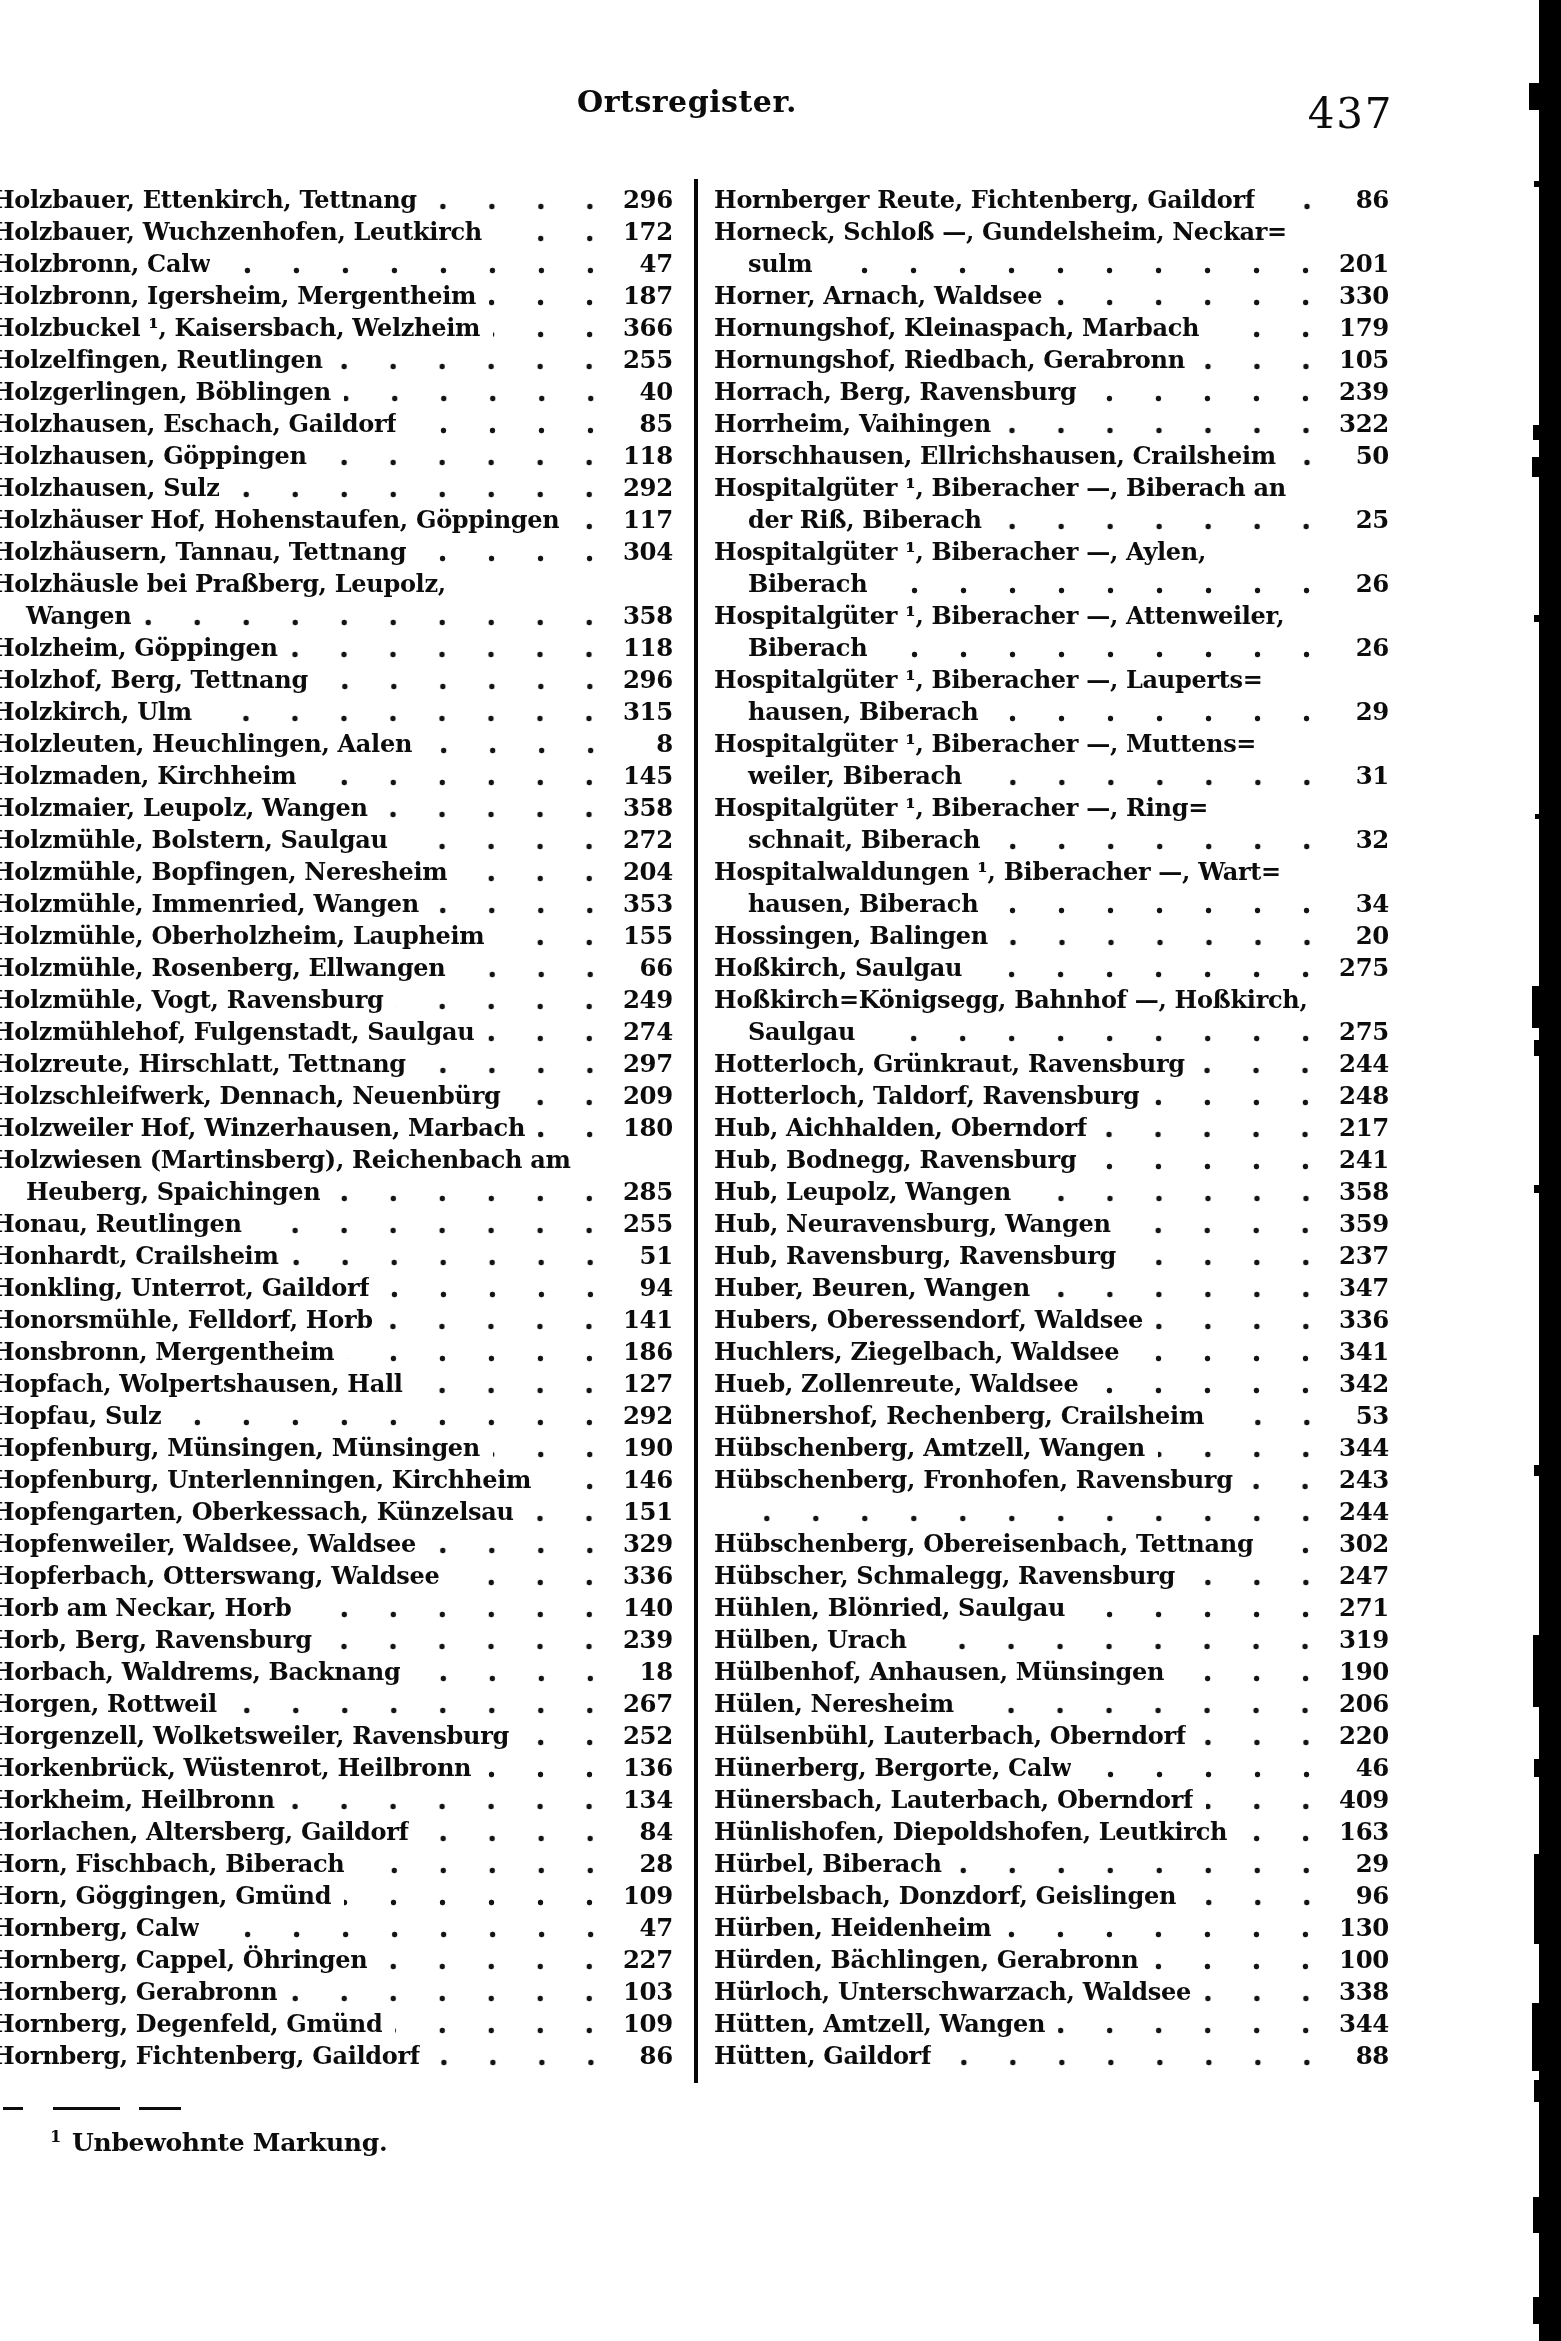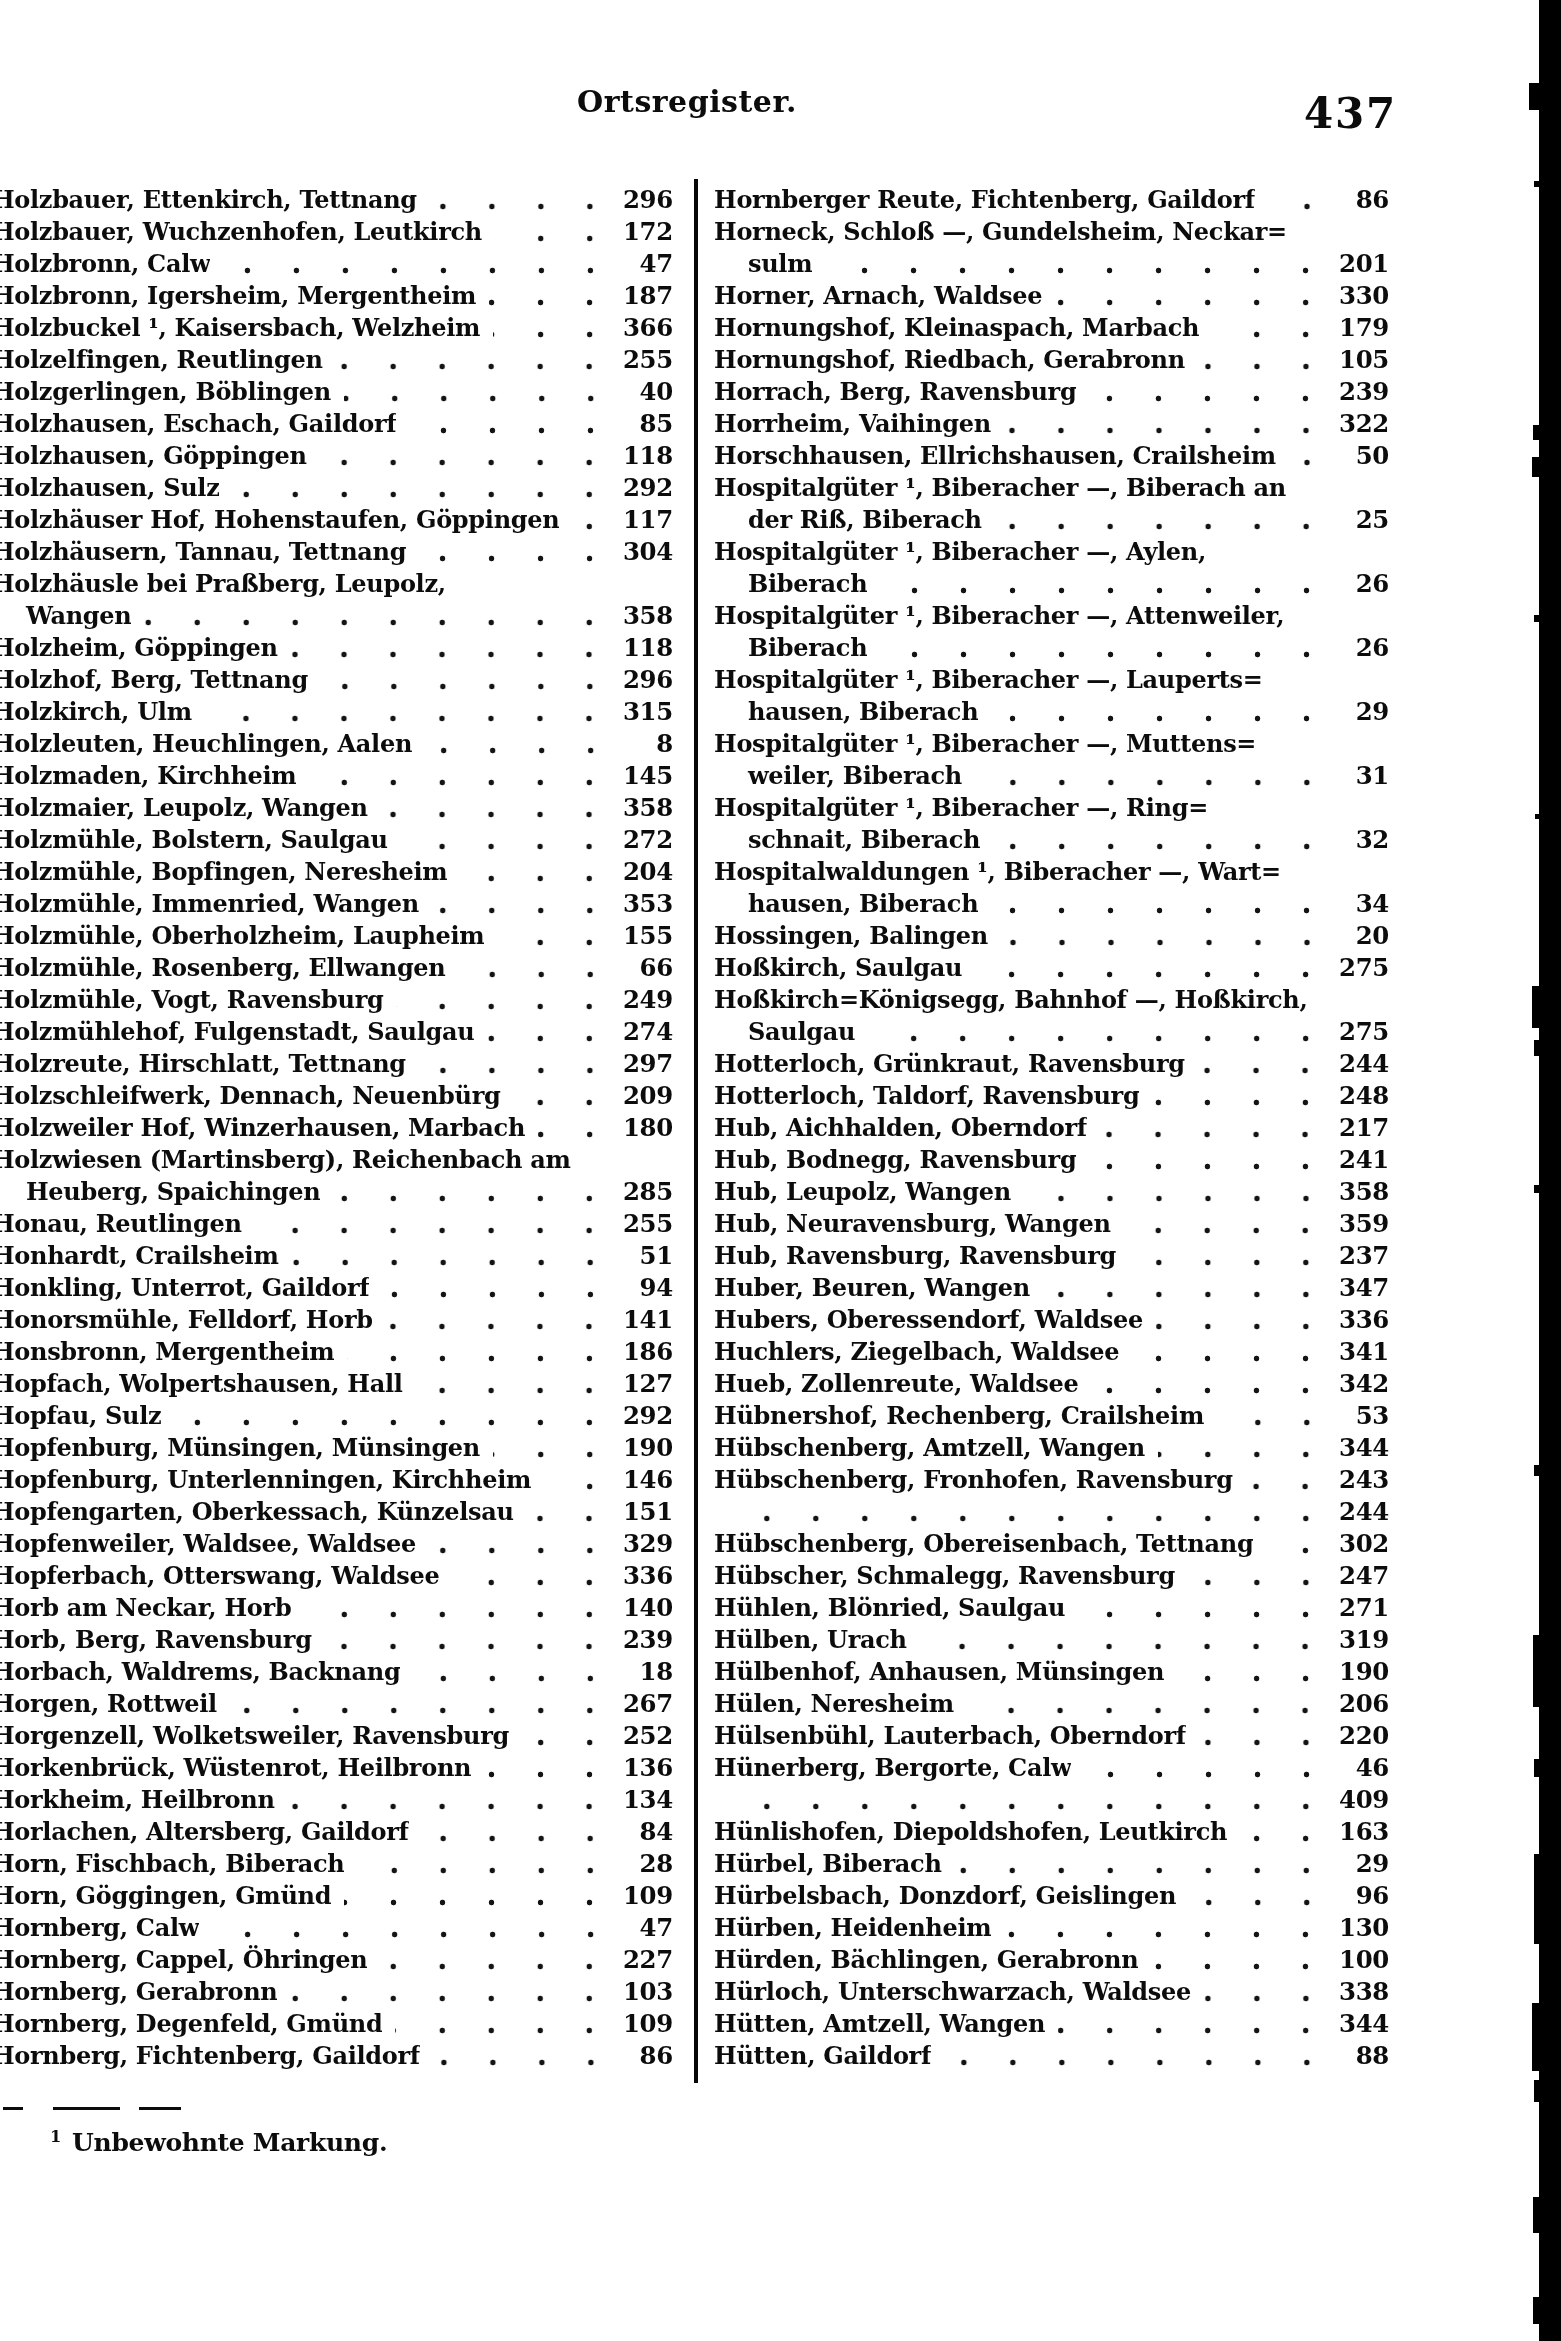--- a/index.html
+++ b/index.html
@@ -9,21 +9,21 @@
   }
   .page{position:absolute;inset:0;overflow:hidden;}
 
   
   .header-title{
     position:absolute;top:84px;left:506px;width:362px;text-align:center;
     font-size:30px;font-weight:700;letter-spacing:0.5px;
   }
   .header-pagenum{
     position:absolute;top:89px;left:1300px;width:101px;text-align:center;
-    font-size:42px;font-weight:700;letter-spacing:1.8px;
+    font-size:42px;font-weight:400;letter-spacing:1.8px;
   }
 
   
   .col{position:absolute;top:184px;}
   .col-left{left:-8.1px;width:681px;}
   .col-right{left:714px;width:675px;}
   .divider{
     position:absolute;left:694px;top:179px;width:3.6px;height:1904px;background:#070707;
   }
   .row{
@@ -583,20 +583,21 @@
         <span class="txt">Hülsenbühl, Lauterbach, Oberndorf</span>
         <span class="leader"></span>
         <span class="pg">220</span>
       </div>
       <div class="row">
         <span class="txt">Hünerberg, Bergorte, Calw</span>
         <span class="leader"></span>
         <span class="pg">46</span>
       </div>
       <div class="row">
+        <span class="txt">Hünersbach, Lauterbach, Oberndorf</span>
         <span class="leader"></span>
         <span class="pg">409</span>
       </div>
       <div class="row">
         <span class="txt">Hünlishofen, Diepoldshofen, Leutkirch</span>
         <span class="leader"></span>
         <span class="pg">163</span>
       </div>
       <div class="row">
         <span class="txt">Hürbel, Biberach</span>

